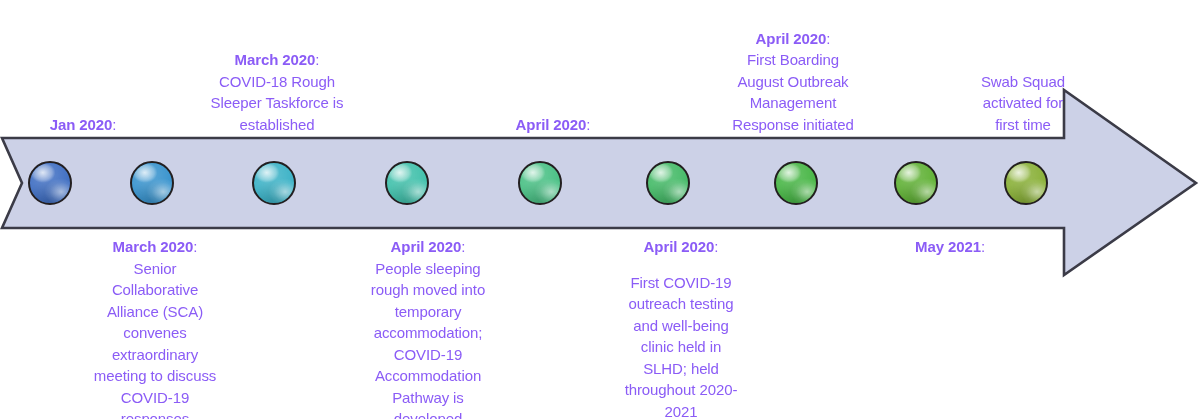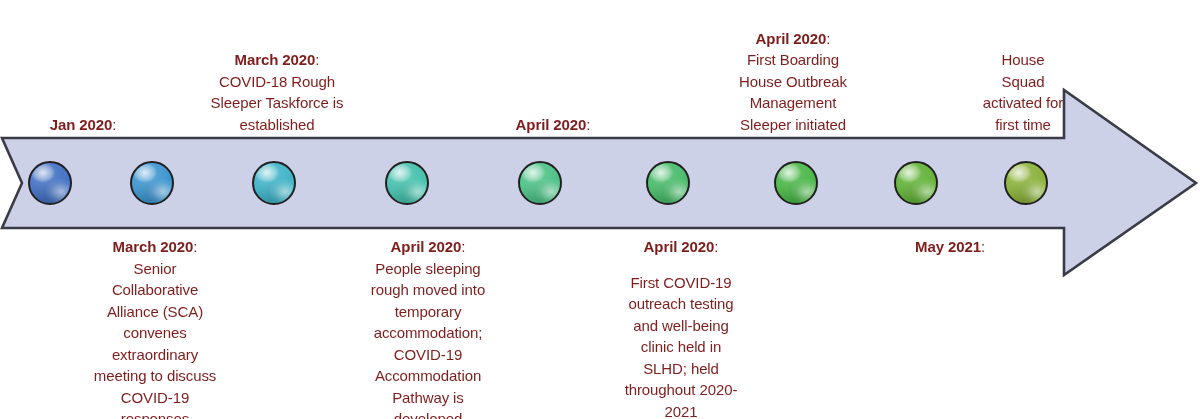--- a/index.html
+++ b/index.html
@@ -43,21 +43,21 @@
       radial-gradient(ellipse 42% 34% at 32% 24%, rgba(255,255,255,0.80) 0%, rgba(255,255,255,0.30) 55%, rgba(255,255,255,0) 75%),
       radial-gradient(ellipse 60% 48% at 78% 72%, rgba(255,255,255,0.55) 0%, rgba(255,255,255,0.10) 48%, rgba(255,255,255,0) 70%),
       radial-gradient(ellipse 95% 95% at 38% 32%, rgba(255,255,255,0.18) 0%, rgba(255,255,255,0) 62%),
       radial-gradient(ellipse 120% 120% at 50% 112%, rgba(0,0,0,0.22) 0%, rgba(0,0,0,0) 58%);
   }
 
   
   .label {
     position: absolute;
     text-align: center;
-    color: #7f1d1d;
+    color: #8b5cf6;
     font-size: 15px;
     line-height: 21.5px;
     letter-spacing: -0.1px;
   }
   .label .date {
     font-weight: bold;
     display: block;
   }
   .label .date .colon { font-weight: normal; }
   .label .body { display: block; }
@@ -111,24 +111,24 @@
       </div>
       <div class="label top" style="width: 160px; left: 197px; bottom: 284px;">
         <span class="date">March 2020<span class="colon">:</span></span>
         <span class="body">COVID-18 Rough Sleeper Taskforce is established</span>
       </div>
       <div class="label top" style="width: 132px; left: 487px; bottom: 284px;">
         <span class="date">April 2020<span class="colon">:</span></span>
       </div>
       <div class="label top" style="width: 126px; left: 730px; bottom: 284px;">
         <span class="date">April 2020<span class="colon">:</span></span>
-        <span class="body">First Boarding House Outbreak Management Sleeper initiated</span>
+        <span class="body">First Boarding August Outbreak Management Response initiated</span>
       </div>
       <div class="label top" style="width: 88px; left: 979px; bottom: 284px;">
-        <span class="body">House Squad activated for first time</span>
+        <span class="body">Swab Squad activated for first time</span>
       </div>
     </div>
 
   <div id="labels-below">
       <div class="label bottom" style="width: 124px; left: 93px; top: 236px;">
         <span class="date">March 2020<span class="colon">:</span></span>
         <span class="body">Senior Collaborative Alliance (SCA) convenes extraordinary meeting to discuss COVID-19 responses</span>
       </div>
       <div class="label bottom" style="width: 130px; left: 363px; top: 236px;">
         <span class="date">April 2020<span class="colon">:</span></span>

